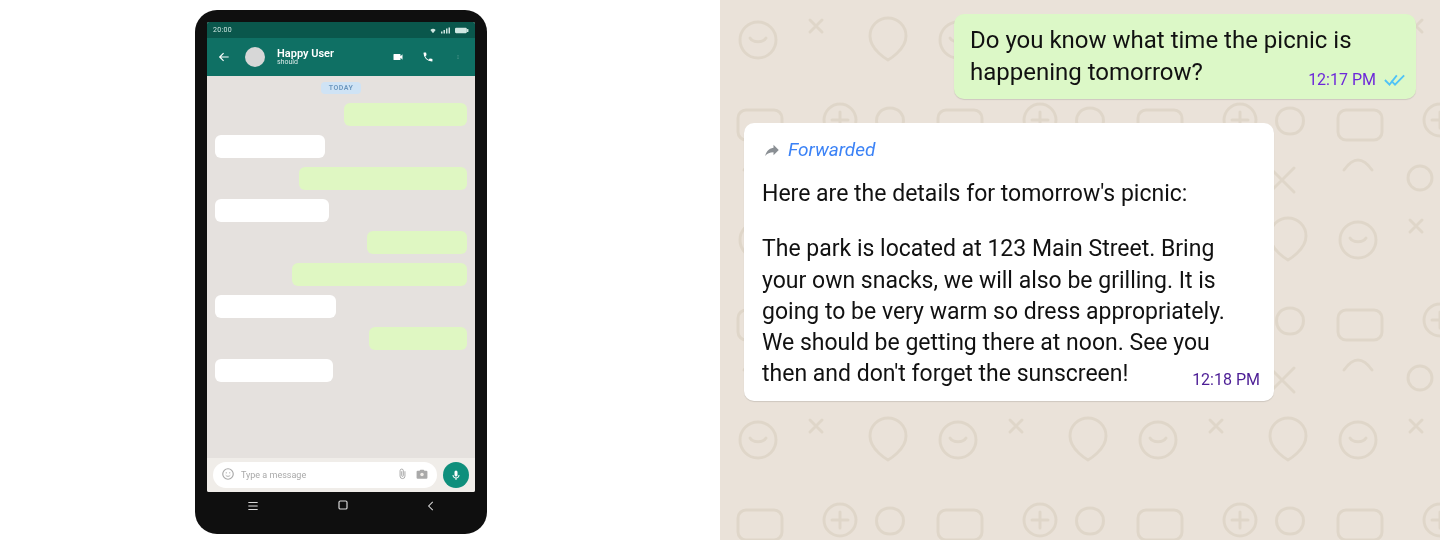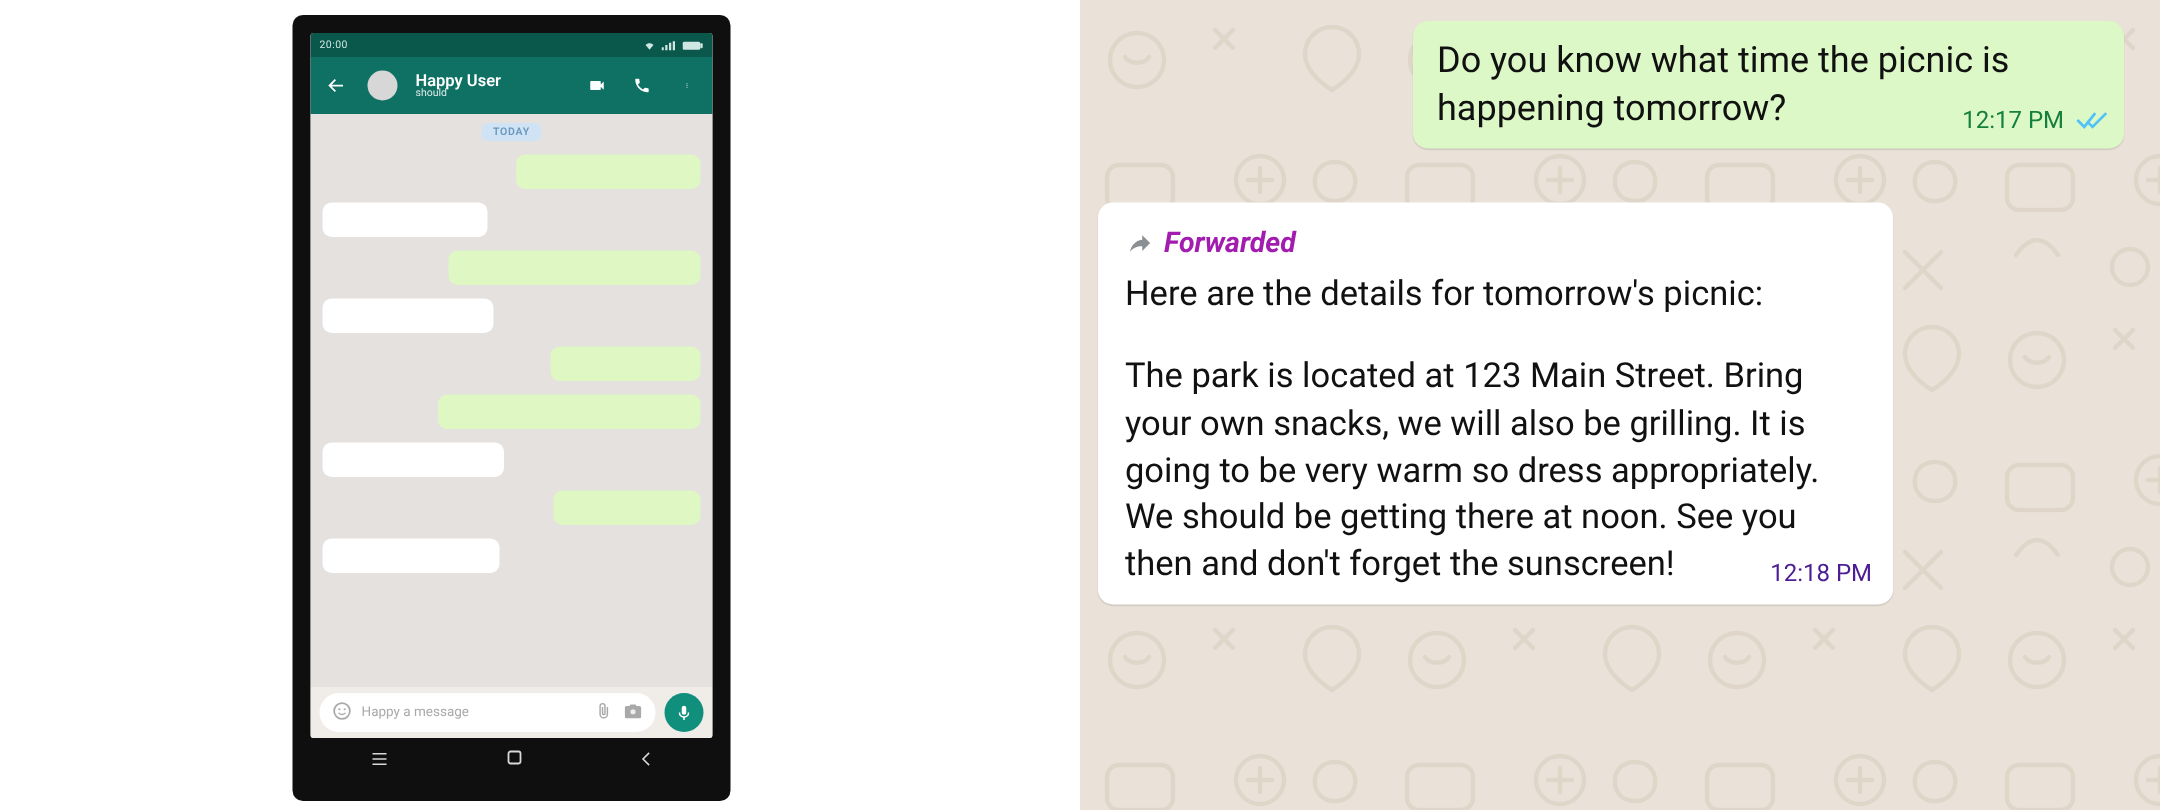--- a/index.html
+++ b/index.html
@@ -13,21 +13,21 @@
   }
 
   
   .phone-frame {
     position: absolute;
     left: 195px;
     top: 10px;
     width: 292px;
     height: 524px;
     background: #0f0f0f;
-    border-radius: 7px;
+    border-radius: 22px;
     padding: 12px 12px 0 12px;
   }
   .phone-screen {
     width: 100%;
     height: 470px;
     background: #e5e1de;
     border-radius: 2px;
     overflow: hidden;
     display: flex;
     flex-direction: column;
@@ -142,37 +142,37 @@
     height:540px;
     background:#eae2d9;
     overflow:hidden;
   }
   .doodle {
     position:absolute; inset:0;
     opacity:.32;
   }
   .chat-zoom .layer {
     position:relative;
-    padding:14px 24px 24px 12px;
+    padding:14px 24px 24px 24px;
     display:flex;
     flex-direction:column;
-    gap:36px;
+    gap:24px;
   }
   .zbub {
     border-radius:10px;
     box-shadow:0 1px 1px rgba(0,0,0,.12);
     padding:12px 16px 10px 16px;
     font-size:24px;
     line-height:1.35;
     color:#111;
     position:relative;
   }
   .zbub .time {
     font-size:16px;
-    color:#15803d;
+    color:#6d28d9;
     margin-left:8px;
     vertical-align:bottom;
   }
   .zout {
     background:#dcf8c7;
     align-self:flex-end;
     margin-left:210px;
     padding:10px 62px 10px 16px;
   }
   .zout .ticks {
@@ -191,28 +191,27 @@
   }
   .zin {
     background:#ffffff;
     align-self:flex-start;
     width:530px;
     padding:14px 18px 12px 18px;
     font-size:23px;
     position:relative;
   }
   .fwd {
-    color:#a21caf;
+    color:#3b82f6;
     font-size:19px;
     font-style:italic;
     display:flex;
     align-items:center;
     gap:6px;
-    margin-bottom:6px;
-    font-weight:bold;
+    margin-bottom:16px;
   }
   .fwd svg { fill:#8a8f94; }
   .zin .lead { margin-bottom:24px; }
   .zin .time-foot {
     position:absolute;
     right:14px;
     bottom:10px;
     font-size:16px;
     color:#4c1d95;
   }
@@ -292,21 +291,21 @@
     <div class="composer">
       <div class="comp-field">
         <span>
           <svg width="14" height="14" viewBox="0 0 24 24">
               <circle cx="12" cy="12" r="9" fill="none" stroke="#a9a9a9" stroke-width="2"></circle>
               <circle cx="9" cy="10" r="1.2"></circle>
               <circle cx="15" cy="10" r="1.2"></circle>
               <path d="M8 14c1 1.5 2.5 2 4 2s3-.5 4-2" fill="none" stroke="#a9a9a9" stroke-width="1.5"></path>
             </svg>
         </span>
-        <span class="ph">Happy a message</span>
+        <span class="ph">Type a message</span>
         <span>
           <svg width="13" height="13" viewBox="0 0 24 24">
               <path d="M16.5 6v9a4.5 4.5 0 1 1-9 0V5a3 3 0 1 1 6 0v9a1.5 1.5 0 0 1-3 0V6" fill="none" stroke="#a9a9a9" stroke-width="1.8"></path>
             </svg>
         </span>
         <span>
           <svg width="14" height="13" viewBox="0 0 24 24">
               <path d="M9 3l-1.5 2H4a2 2 0 0 0-2 2v11a2 2 0 0 0 2 2h16a2 2 0 0 0 2-2V7a2 2 0 0 0-2-2h-3.5L15 3z"></path>
               <circle cx="12" cy="12" r="3.2" fill="#f0ede9"></circle>
             </svg>

